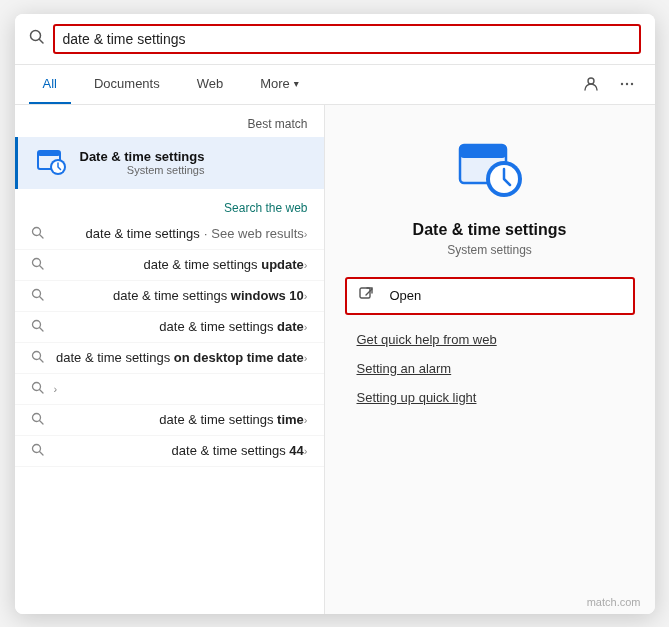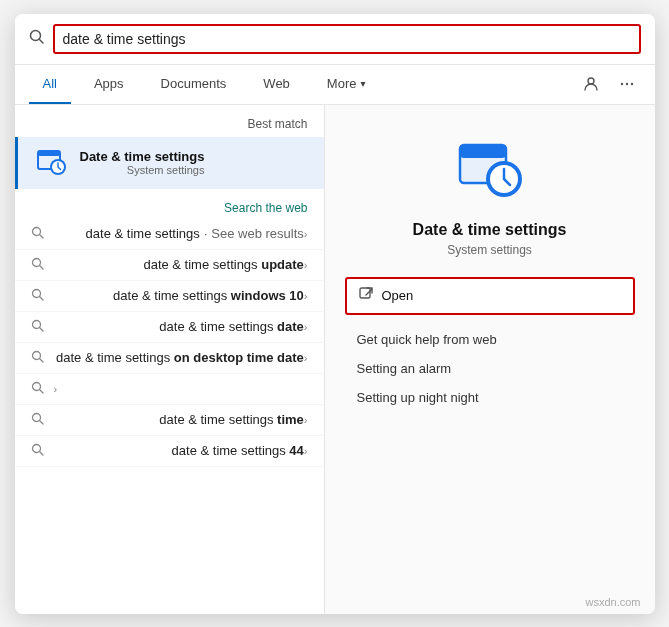--- a/index.html
+++ b/index.html
@@ -201,21 +201,21 @@
       text-align: center;
     }
     .app-subtitle {
       font-size: 12px;
       color: #666;
       margin-bottom: 20px;
     }
     .action-btn {
       display: flex;
       align-items: center;
-      gap: 8px;
+      gap: 16px;
       width: 100%;
       padding: 8px 12px;
       border: 2px solid #c00;
       border-radius: 3px;
       background: #fff;
       cursor: pointer;
       font-size: 13px;
       color: #111;
       margin-bottom: 10px;
     }
@@ -223,20 +223,21 @@
       color: #555;
       font-size: 14px;
     }
     .action-link {
       width: 100%;
       padding: 7px 12px;
       font-size: 13px;
       color: #333;
       cursor: pointer;
       border-radius: 3px;
+      text-decoration: underline;
     }
 
     
     .watermark {
       position: absolute;
       bottom: 6px;
       right: 14px;
       font-size: 11px;
       color: #aaa;
     }
@@ -256,23 +257,20 @@
       </span>
       <input class="search-input" type="text" value="date &amp; time settings" style="">
     </div>
 
     <div class="tabs">
       <div class="tabs-left">
         <div class="tab active">
           <span>All</span>
         </div>
         <div class="tab">
-          <span>Apps</span>
-        </div>
-        <div class="tab">
           <span>Documents</span>
         </div>
         <div class="tab">
           <span>Web</span>
         </div>
         <div class="tab tab-more">
           <span>More</span>
           <span style="font-size:10px; margin-left:2px;">▾</span>
         </div>
       </div>
@@ -426,18 +424,18 @@
               <rect x="1" y="1" width="10" height="10" rx="1.5" stroke="#555" stroke-width="1.4"></rect>
               <path d="M8 1h5v5" stroke="#555" stroke-width="1.4" stroke-linecap="round"></path>
               <path d="M7 8L13 2" stroke="#555" stroke-width="1.4" stroke-linecap="round"></path>
             </svg>
           </span>
           <span>Open</span>
         </button>
 
         <div class="action-link">Get quick help from web</div>
         <div class="action-link">Setting an alarm</div>
-        <div class="action-link">Setting up night night</div>
+        <div class="action-link">Setting up quick light</div>
       </div>
     </div>
   </div>
-  <div class="watermark">wsxdn.com</div>
+  <div class="watermark">match.com</div>
 </div>
 
 </body></html>

